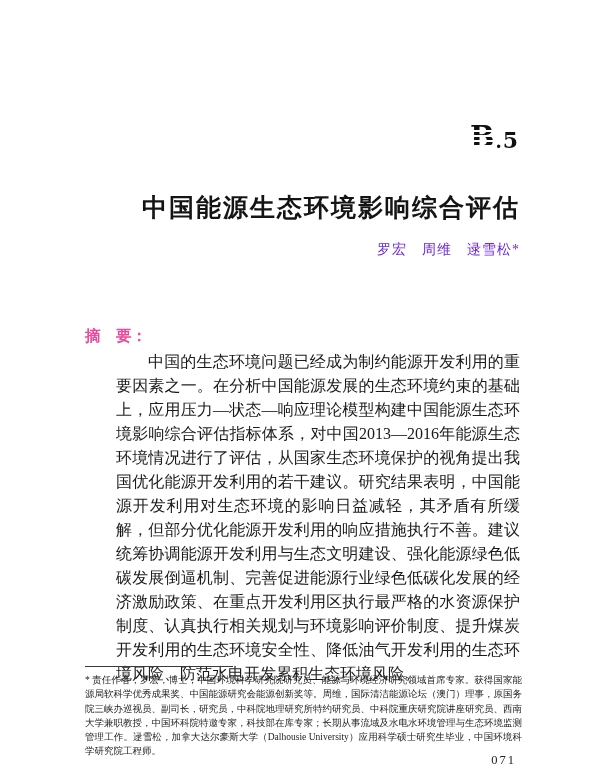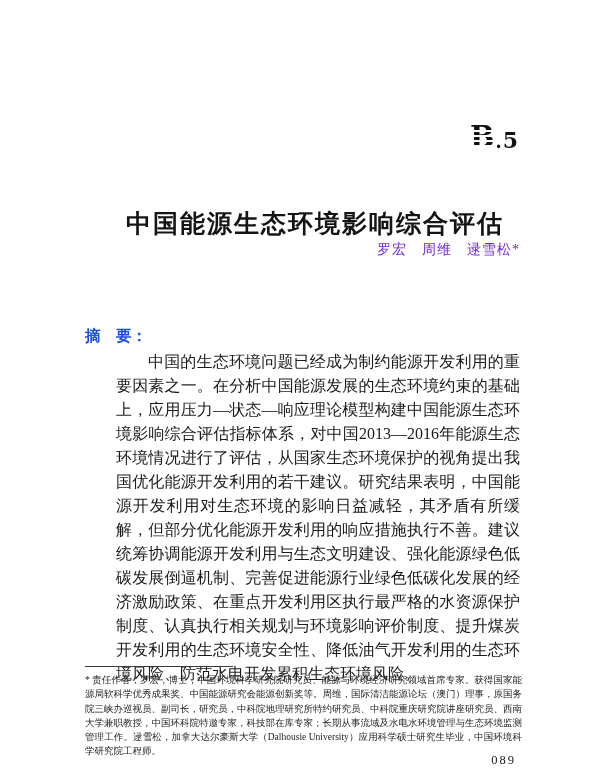--- a/index.html
+++ b/index.html
@@ -76,21 +76,21 @@
   }
 
   
   .abstract-label {
     position: absolute;
     left: 85px;
     top: 326px;
     font-family: Liberation Serif, serif;
     font-weight: 700;
     font-size: 15.5px;
-    color: #1d4ed8;
+    color: #ec4899;
   }
   .abstract {
     position: absolute;
     left: 116px;
     right: 80px;
     top: 350px;
     font-size: 16px;
     line-height: 24px;
     text-align: justify;
     text-indent: 2em;
@@ -131,27 +131,27 @@
 <body>
 
 <div class="page">
 
   <div class="chapter-marker">
     <span class="b-logo">B</span>
     <span class="b-sep">.</span>
     <span class="b-num">5</span>
   </div>
 
-  <h1 class="title" style="margin:16px;">中国能源生态环境影响综合评估</h1>
+  <h1 class="title" style="margin:0;">中国能源生态环境影响综合评估</h1>
 
   <div class="authors">罗宏　周维　逯雪松*</div>
 
   <div class="abstract-label">摘　要：</div>
 
   <div class="abstract">中国的生态环境问题已经成为制约能源开发利用的重要因素之一。在分析中国能源发展的生态环境约束的基础上，应用压力—状态—响应理论模型构建中国能源生态环境影响综合评估指标体系，对中国2013—2016年能源生态环境情况进行了评估，从国家生态环境保护的视角提出我国优化能源开发利用的若干建议。研究结果表明，中国能源开发利用对生态环境的影响日益减轻，其矛盾有所缓解，但部分优化能源开发利用的响应措施执行不善。建议统筹协调能源开发利用与生态文明建设、强化能源绿色低碳发展倒逼机制、完善促进能源行业绿色低碳化发展的经济激励政策、在重点开发利用区执行最严格的水资源保护制度、认真执行相关规划与环境影响评价制度、提升煤炭开发利用的生态环境安全性、降低油气开发利用的生态环境风险、防范水电开发累积生态环境风险。</div>
 
   <div class="footnote-rule"></div>
 
   <div class="footnote">* 责任作者，罗宏，博士，中国环境科学研究院研究员、能源与环境经济研究领域首席专家。获得国家能源局软科学优秀成果奖、中国能源研究会能源创新奖等。周维，国际清洁能源论坛（澳门）理事，原国务院三峡办巡视员、副司长，研究员，中科院地理研究所特约研究员、中科院重庆研究院讲座研究员、西南大学兼职教授，中国环科院特邀专家，科技部在库专家；长期从事流域及水电水环境管理与生态环境监测管理工作。逯雪松，加拿大达尔豪斯大学（Dalhousie University）应用科学硕士研究生毕业，中国环境科学研究院工程师。</div>
 
-  <div class="page-number">089</div>
+  <div class="page-number">071</div>
 
 </div>
 
 </body></html>

